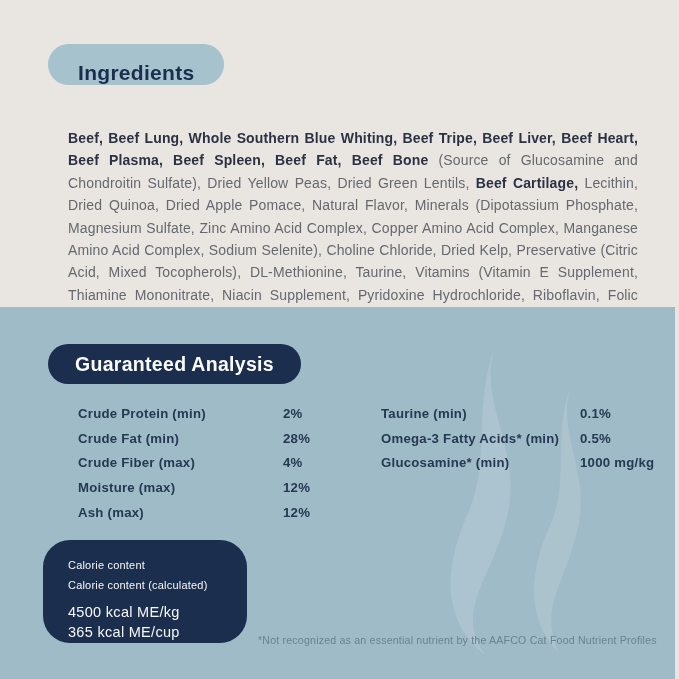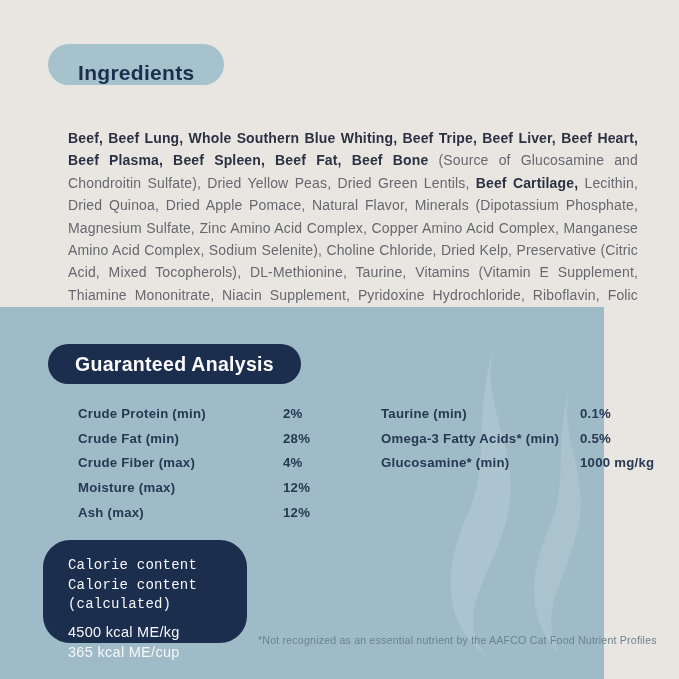--- a/index.html
+++ b/index.html
@@ -55,21 +55,21 @@
     letter-spacing:.15px;
     margin-top:27px;
   }
   .ingredients-text .seg.bold{
     font-weight:700;
     color:var(--ink-bold);
   }
 
   
   .analysis-section{
-    position:absolute;left:0;top:307px;width:604px;height:372px;
+    position:absolute;left:0;top:307px;width:675px;height:372px;
     background:var(--bg-blue);
   }
   .watermark{
     position:absolute;left:425px;top:20px;width:195px;height:330px;
     pointer-events:none;
   }
   .pill-dark{
     position:absolute;left:48px;top:37px;
     height:40px;line-height:40px;
     padding:0 27px;
@@ -100,21 +100,21 @@
   .calorie-box{
     position:absolute;left:43px;top:233px;
     width:204px;height:103px;
     background:var(--navy);
     border-radius:27px;
     color:#f6f7f9;
     padding:16px 14px 0 25px;
     z-index:2;
   }
   .calorie-heading-line{
-    font-size:14px;line-height:19.5px;font-weight:400;letter-spacing:.2px;font-family:Liberation Mono, monospace;
+    font-size:11px;line-height:19.5px;font-weight:400;letter-spacing:.2px;
   }
   .calorie-values{margin-top:7px;}
   .calorie-value-line{
     font-size:14.5px;line-height:20px;font-weight:400;letter-spacing:.3px;
   }
 
   .footnote{
     position:absolute;left:258px;top:327px;
     font-size:10.6px;line-height:12px;
     color:var(--ink-footnote);

